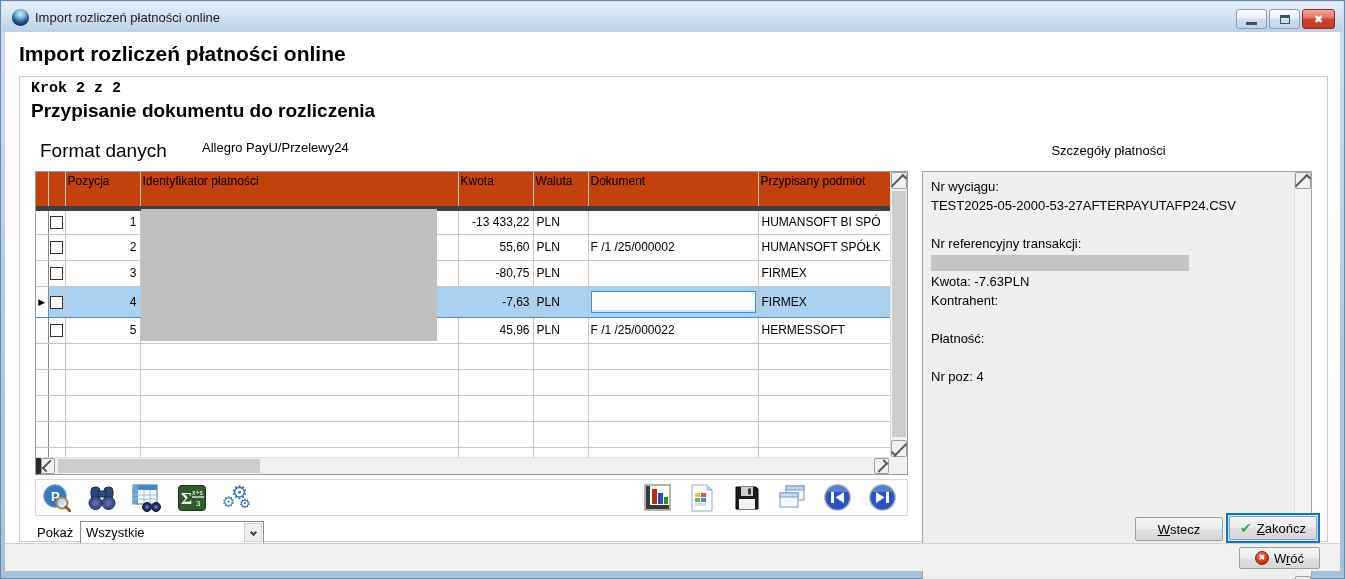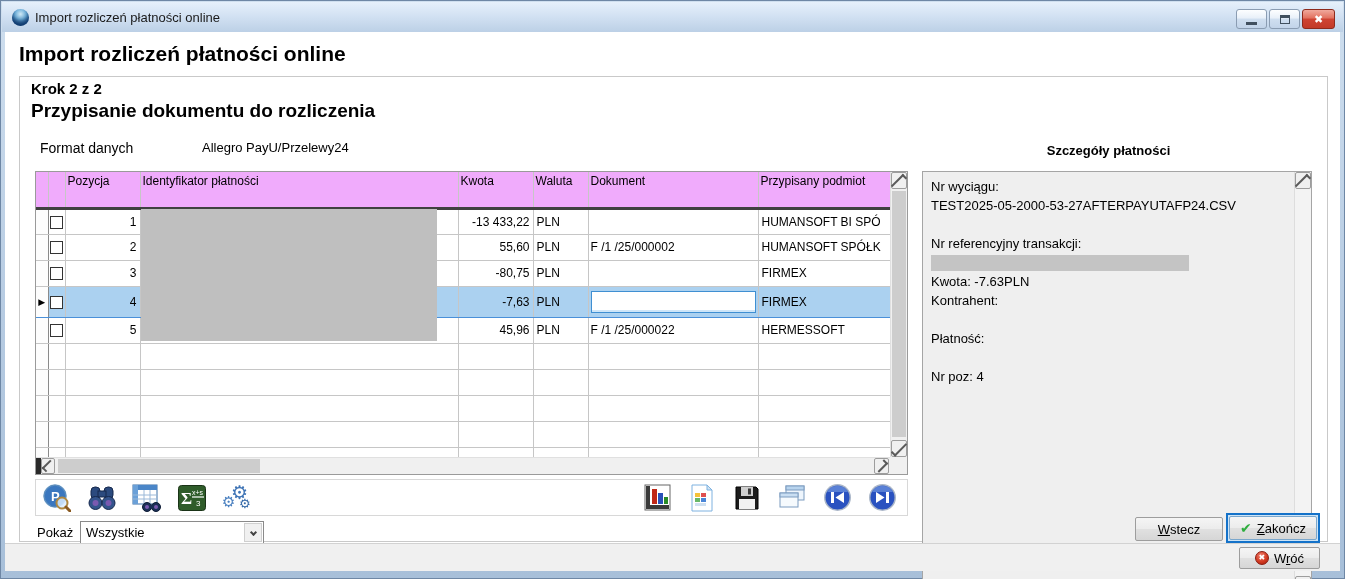--- a/index.html
+++ b/index.html
@@ -23,32 +23,32 @@
   .glyph-min { width:11px; height:3px; background:#41505f; margin-top:8px; }
   .glyph-max { width:10px; height:9px; border:1px solid #41505f; border-top:3px solid #41505f; background:transparent; }
   .glyph-close { color:#fff; font-size:11px; font-weight:bold; line-height:1; font-family:"DejaVu Sans",sans-serif; }
 
   .content { position:absolute; left:4px; right:4px; top:31px; height:511px; background:#ffffff; }
   .footer-strip { position:absolute; left:4px; right:4px; top:542px; height:28px; background:#f0f0f0; border-top:1px solid #d2d2d2; }
 
   
   .page-title { position:absolute; left:14px; top:10px; font-size:21px; font-weight:bold; color:#000; }
   .groupbox { position:absolute; left:14px; top:44px; width:1309px; height:466px; border:1px solid #c9c9c9; background:#fff; }
-  .krok { position:absolute; left:11px; top:3px; font-size:15px; font-weight:bold; }
+  .krok { position:absolute; left:11px; top:3px; font-size:15px; font-weight:bold;font-family:Liberation Mono, monospace; }
   .subtitle { position:absolute; left:11px; top:23px; font-size:19px; font-weight:bold; }
-  .format-label { position:absolute; left:20px; top:63px; font-size:14px; }
+  .format-label { position:absolute; left:20px; top:63px; font-size:19px; }
   .format-value { position:absolute; left:182px; top:63px; font-size:13px; }
-  .details-title { position:absolute; left:902px; top:66px; width:373px; text-align:center; font-size:13px;font-weight:bold; }
+  .details-title { position:absolute; left:902px; top:66px; width:373px; text-align:center; font-size:13px; }
 
   
   .table-wrap { position:absolute; left:15px; top:94px; width:873px; height:304px; border:1px solid #9a9a9a; background:#fff; }
   .grid-viewport { position:absolute; left:0; top:0; right:17px; bottom:17px; overflow:hidden; }
   table.grid { border-collapse:collapse; table-layout:fixed; width:854px; font-size:12px; }
   .grid th, .grid td { border-right:1px solid #c6c6c6; border-bottom:1px solid #c6c6c6; overflow:hidden; white-space:nowrap; }
-  .grid th { height:36px; vertical-align:top; text-align:left; font-weight:normal; padding:2px 2px 0 2px; background:#f0abfc; border-bottom:3px solid #404040; }
+  .grid th { height:36px; vertical-align:top; text-align:left; font-weight:normal; padding:2px 2px 0 2px; background:#c2410c; border-bottom:5px solid #404040; }
   .grid td { height:26px; padding:0 3px; background:#fff; }
   .col-sel { width:12px; } .col-chk { width:17px; }
   .col-poz { width:75px; } .col-id { width:318px; } .col-kwota { width:75px;margin-top:32px; }
   .col-waluta { width:55px; } .col-dok { width:170px; } .col-pod { width:132px; }
   td.col-sel { background:#fdfdfd; border-right:1px solid #8a8a8a; padding:0; text-align:center; }
   td.num { text-align:right; }
   .checkbox { display:inline-block; width:13px; height:13px; border:1px solid #333; background:#fff; vertical-align:middle; }
   td.col-chk { text-align:center; padding:0; }
   tr.selected td { background:#abd1f0; border-top:1px solid #4a90d9; border-bottom:1px solid #4a90d9; }
   tr.selected td.col-sel { background:#fdfdfd; }

